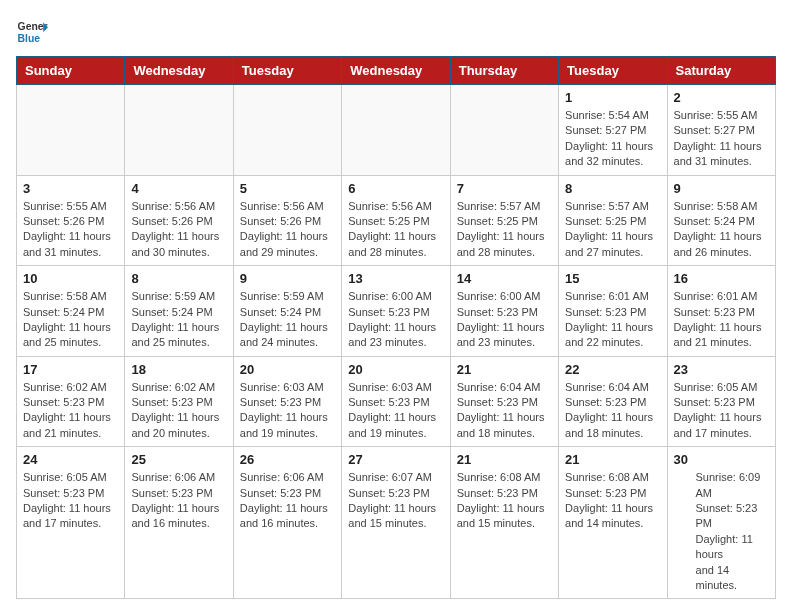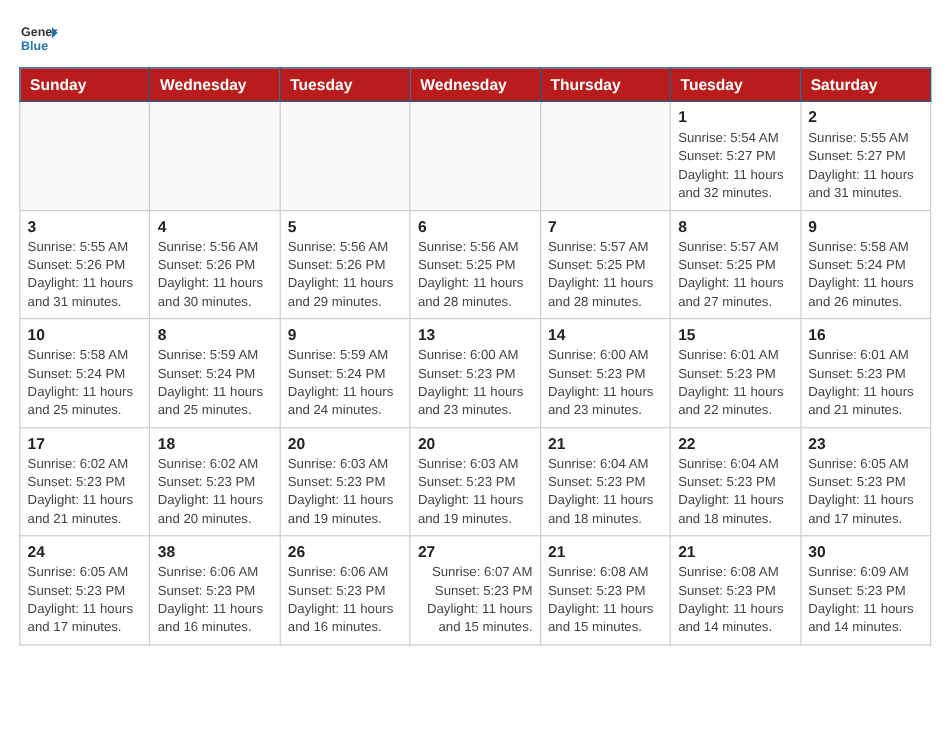--- a/index.html
+++ b/index.html
@@ -285,56 +285,56 @@
       </tr>
       <tr class="week-row">
         <td>
           <div class="day-number">24</div>
           <div class="day-info" style="white-space: pre-line;">Sunrise: 6:05 AM
 Sunset: 5:23 PM
 Daylight: 11 hours
 and 17 minutes.</div>
         </td>
         <td>
-          <div class="day-number">38</div>
+          <div class="day-number">25</div>
           <div class="day-info" style="white-space: pre-line;">Sunrise: 6:06 AM
 Sunset: 5:23 PM
 Daylight: 11 hours
 and 16 minutes.</div>
         </td>
         <td>
           <div class="day-number">26</div>
           <div class="day-info" style="white-space: pre-line;">Sunrise: 6:06 AM
 Sunset: 5:23 PM
 Daylight: 11 hours
 and 16 minutes.</div>
         </td>
         <td>
           <div class="day-number">27</div>
-          <div class="day-info" style="white-space: pre-line; text-align: right;">Sunrise: 6:07 AM
+          <div class="day-info" style="white-space: pre-line;">Sunrise: 6:07 AM
 Sunset: 5:23 PM
 Daylight: 11 hours
 and 15 minutes.</div>
         </td>
         <td>
           <div class="day-number">21</div>
           <div class="day-info" style="white-space: pre-line;">Sunrise: 6:08 AM
 Sunset: 5:23 PM
 Daylight: 11 hours
 and 15 minutes.</div>
         </td>
         <td>
           <div class="day-number">21</div>
           <div class="day-info" style="white-space: pre-line;">Sunrise: 6:08 AM
 Sunset: 5:23 PM
 Daylight: 11 hours
 and 14 minutes.</div>
         </td>
         <td>
           <div class="day-number">30</div>
-          <div class="day-info" style="white-space: pre-line;">Sunrise: 6:09 AM
+          <div class="day-info" style="white-space: pre-line; margin-left: 22px;">Sunrise: 6:09 AM
 Sunset: 5:23 PM
 Daylight: 11 hours
 and 14 minutes.</div>
         </td>
       </tr>
     </tbody>
 </table>
 
 </body></html>

